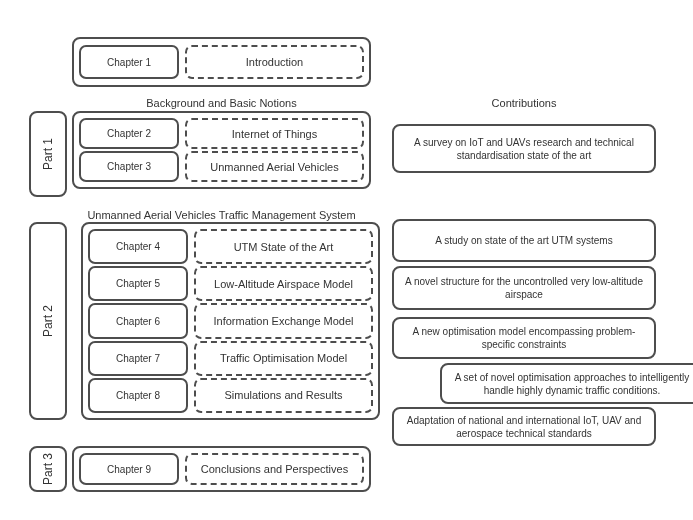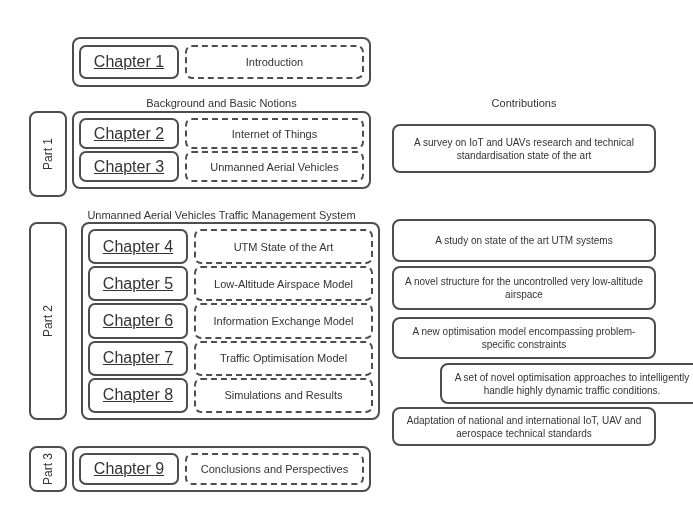--- a/index.html
+++ b/index.html
@@ -34,23 +34,22 @@
   }
   .chapter-box {
     flex: none;
     width: 100px;
     border: 2px solid #4d4d4d;
     border-radius: 7px;
     box-sizing: border-box;
     display: flex;
     align-items: center;
     justify-content: center;
-    font-size: 16px;
-    background: #ffffff;
-    text-decoration: underline;
+    font-size: 10px;
+    background: #ffffff;
   }
   .title-box {
     flex: 1;
     border: 2px dashed #4d4d4d;
     border-radius: 7px;
     box-sizing: border-box;
     display: flex;
     align-items: center;
     justify-content: center;
     text-align: center;

